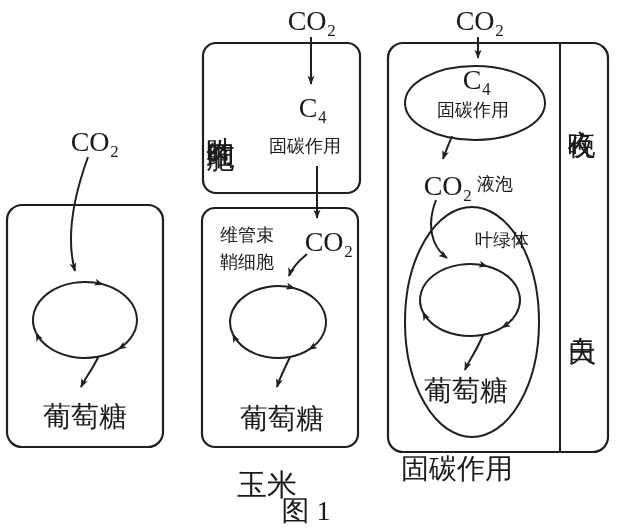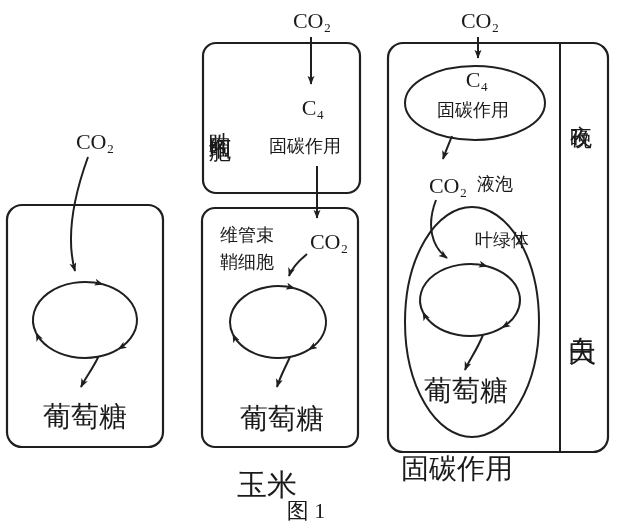--- a/index.html
+++ b/index.html
@@ -19,23 +19,23 @@
     line-height:1.05;
     color:#1a1a1a;
     text-align:center;
   }
   .vert{
     writing-mode:vertical-rl;
     text-orientation:upright;
     letter-spacing:3px;
     line-height:1;
   }
-  .s25{font-size:22px;}
+  .s25{font-size:28px;}
   .s26{font-size:18px;}
-  .s27{font-size:22px;text-align:right;}
+  .s27{font-size:28px;text-align:right;}
   .s28{font-size:28px;}
   .s30{font-size:30px;}
 </style>
 </head>
 <body>
 
 <div id="stage">
 
   <svg id="strokes" width="626" height="531" viewBox="0 0 626 531">
     <defs>

